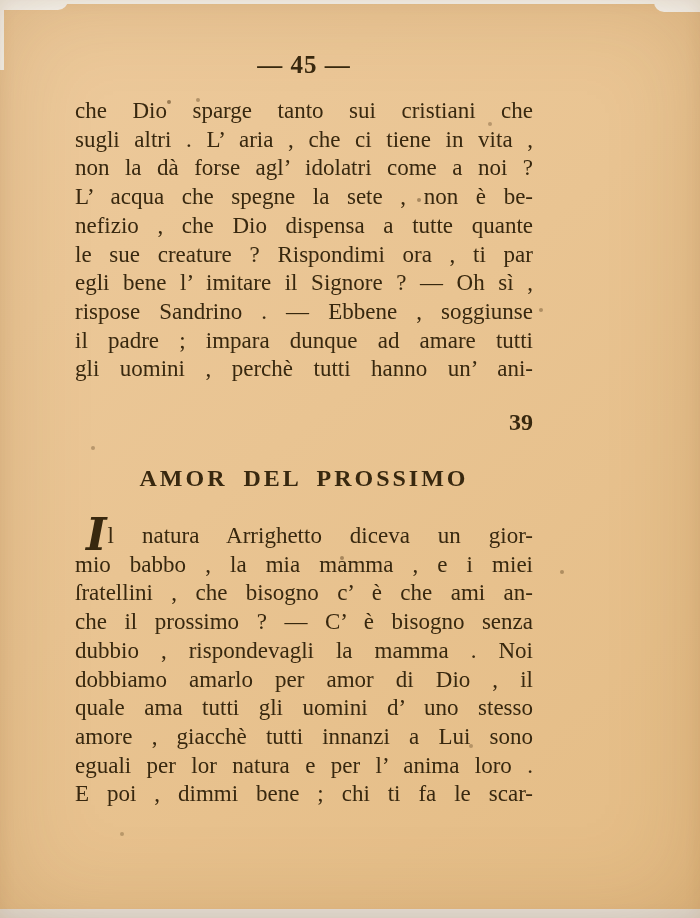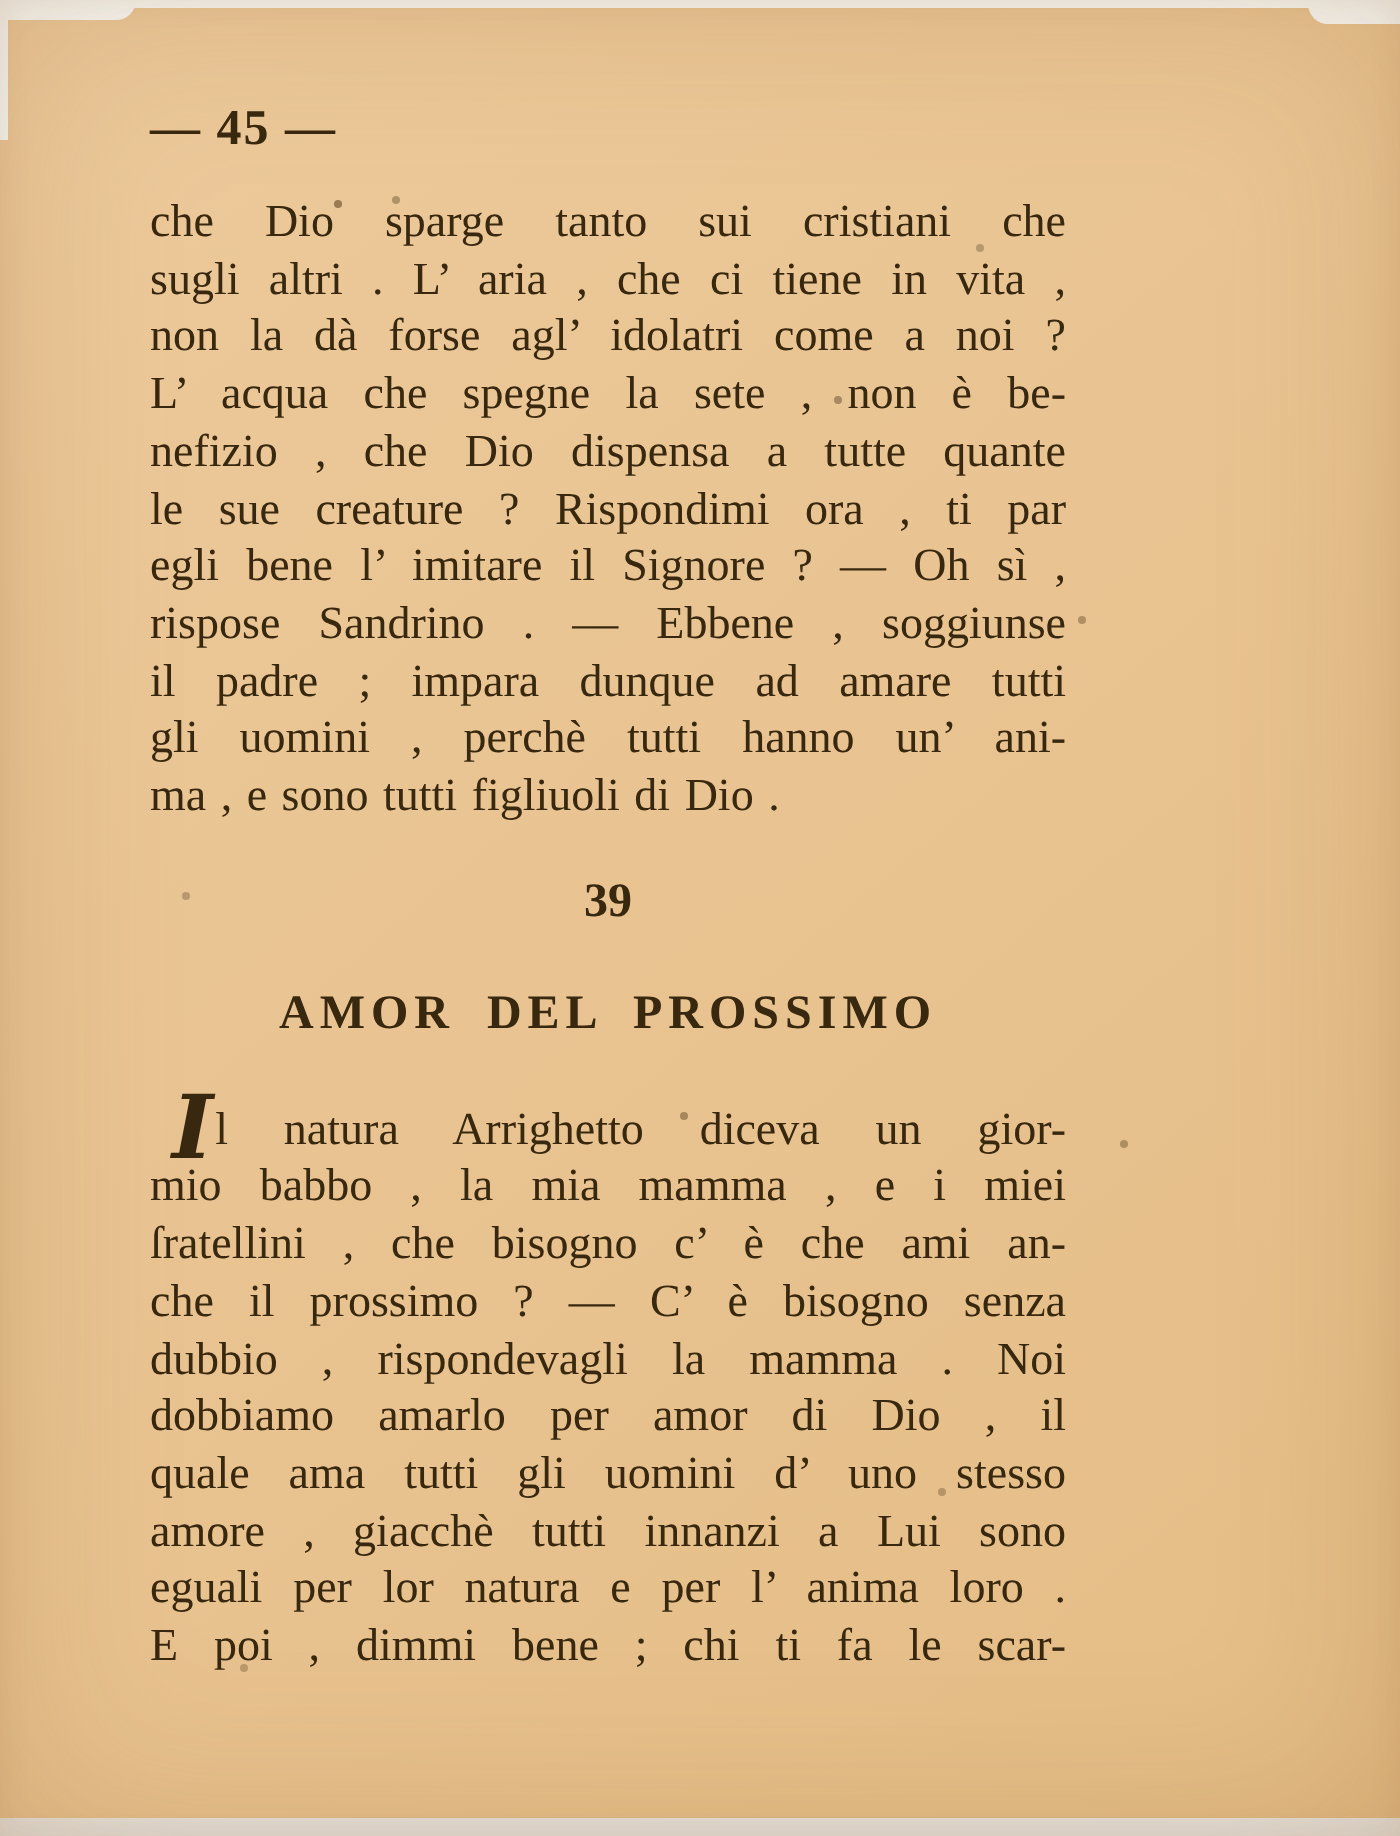--- a/index.html
+++ b/index.html
@@ -48,21 +48,21 @@
     position: absolute; bottom: 0; left: 0; width: 100%; height: 9px;
     background: #e8e4de;
   }
   .content {
     position: absolute;
     left: 75px;
     top: 50px;
     width: 458px;
   }
   .page-number {
-    text-align: left;
+    text-align: center;
     font-size: 25px;
     line-height: 30px;
     font-weight: bold;
     letter-spacing: 1px;
     margin-bottom: 2px;
   }
   .para {
     font-size: 23px;
     word-spacing: 1.5px;
     margin-top: 17px;
@@ -73,21 +73,21 @@
     text-align-last: justify;
     white-space: nowrap;
   }
   .line.last {
     text-align-last: left;
   }
   .line.first-line {
     padding-left: 11px;
   }
   .section-number {
-    text-align: center;
+    text-align: right;
     font-size: 24px;
     line-height: 29px;
     font-weight: bold;
     margin-top: 24px;
   }
   .heading {
     text-align: center;
     font-size: 24px;
     line-height: 29px;
     font-weight: bold;
@@ -147,21 +147,20 @@
       <div class="line">che Dio sparge tanto sui cristiani che</div>
       <div class="line">sugli altri . L’ aria , che ci tiene in vita ,</div>
       <div class="line">non la dà forse agl’ idolatri come a noi ?</div>
       <div class="line">L’ acqua che spegne la sete , non è be-</div>
       <div class="line">nefizio , che Dio dispensa a tutte quante</div>
       <div class="line">le sue creature ? Rispondimi ora , ti par</div>
       <div class="line">egli bene l’ imitare il Signore ? — Oh sì ,</div>
       <div class="line">rispose Sandrino . — Ebbene , soggiunse</div>
       <div class="line">il padre ; impara dunque ad amare tutti</div>
       <div class="line">gli uomini , perchè tutti hanno un’ ani-</div>
-      <div class="line last">ma , e sono tutti figliuoli di Dio .</div>
     </div>
 
     <div class="section-number">39</div>
 
     <div class="heading">AMOR DEL PROSSIMO</div>
 
     <div class="para para2">
       <div class="line first-line"><span class="drop-cap">I</span><span>l natura Arrighetto diceva un gior-</span></div>
       <div class="line">mio babbo , la mia mamma , e i miei</div>
       <div class="line">ſratellini , che bisogno c’ è che ami an-</div>

